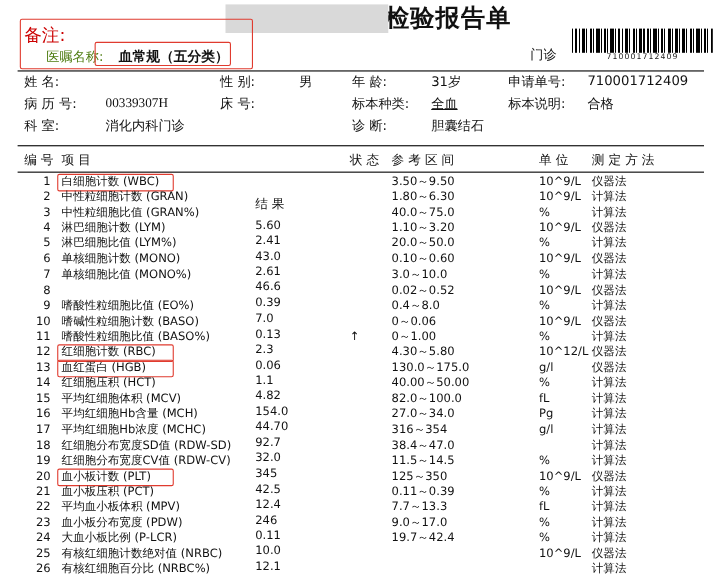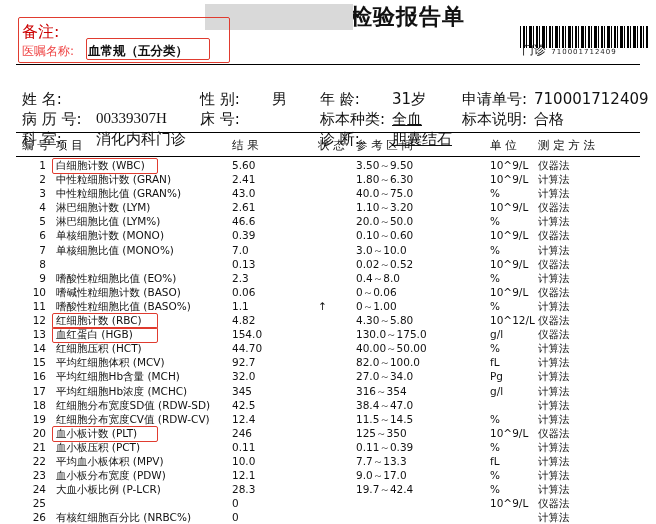--- a/index.html
+++ b/index.html
@@ -40,40 +40,40 @@
   .barcode .code{font-size:7px;text-align:center;letter-spacing:1px;color:#222;}
 
   
   .note-row{
     position:absolute;left:22px;top:22px;font-size:16px;
   }
   .note-label{color:#c00;}
   .order-row{
     position:absolute;left:22px;top:42px;font-size:12px;
   }
-  .order-label{color:#ef4444;}
+  .order-label{color:#4d7c0f;margin-left:20px;}
   .order-value{
     display:inline-block;margin-left:4px;
     padding:1px 6px;font-size:12.5px;font-weight:bold;
   }
   .redbox{
     position:absolute;border:1.6px solid #e03b2f;border-radius:2px;
   }
   .outpatient{
-    position:absolute;left:482px;top:42px;font-size:12px;margin-left:40px;
+    position:absolute;left:482px;top:42px;font-size:12px;
   }
 
   
   .info{
     position:absolute;left:0;top:66px;width:656px;
   }
   .info-line{
     position:relative;height:20px;
   }
-  .f{position:absolute;white-space:nowrap;font-size:15px;margin-top:24px;}
+  .f{position:absolute;white-space:nowrap;font-size:12px;}
 
   .hr{
     position:absolute;left:16px;width:624px;height:1px;background:#000;
   }
   .hr2{
     position:absolute;left:16px;width:624px;height:1px;background:#000;
   }
 
   
   .tbl-head{
@@ -81,21 +81,21 @@
   }
   .tbl-head .c{position:absolute;white-space:nowrap;}
 
   .rows{
     position:absolute;left:0;top:158px;width:656px;
   }
   .row{position:relative;height:14.1px;font-size:10.5px;}
   .row .c{position:absolute;white-space:nowrap;line-height:14.1px;}
   .c-no{left:30px;width:16px;text-align:right;}
   .c-item{left:56px;}
-  .c-res{left:232px;}
+  .c-res{left:232px;margin-top:40px;}
   .c-status{left:318px;}
   .c-ref{left:356px;}
   .c-unit{left:490px;}
   .c-meth{left:538px;}
 </style>
 </head>
 <body>
 
 <div class="sheet">
 
@@ -143,21 +143,21 @@
       <span class="f" style="left:272px;"></span>
       <span class="f" style="left:320px;">标本种类:</span>
       <span class="f" style="left:392px;text-decoration:underline;">全血</span>
       <span class="f" style="left:462px;">标本说明:</span>
       <span class="f" style="left:534px;">合格</span>
     </div>
     <div class="info-line">
       <span class="f" style="left:22px;">科    室:</span>
       <span class="f" style="left:96px;">消化内科门诊</span>
       <span class="f" style="left:320px;">诊    断:</span>
-      <span class="f" style="left:392px;text-decoration:underline;">胆囊结石</span>
+      <span class="f" style="left:392px;">胆囊结石</span>
     </div>
   </div>
 
   <div class="hr2" style="top:132px;"></div>
 
   <div class="tbl-head">
     <span class="c c-no" style="left:22px;width:auto;text-align:center;">编 号</span>
     <span class="c c-item">项  目</span>
     <span class="c c-res">结  果</span>
     <span class="c c-status">状  态</span>
@@ -382,20 +382,21 @@
         <span class="c c-no">24</span>
         <span class="c c-item">大血小板比例 (P-LCR)</span>
         <span class="c c-res">28.3</span>
         <span class="c c-status"></span>
         <span class="c c-ref">19.7～42.4</span>
         <span class="c c-unit">%</span>
         <span class="c c-meth">计算法</span>
       </div>
       <div class="row">
         <span class="c c-no">25</span>
+        <span class="c c-item">有核红细胞计数绝对值 (NRBC)</span>
         <span class="c c-res">0</span>
         <span class="c c-status"></span>
         <span class="c c-ref"></span>
         <span class="c c-unit">10^9/L</span>
         <span class="c c-meth">仪器法</span>
       </div>
       <div class="row">
         <span class="c c-no">26</span>
         <span class="c c-item">有核红细胞百分比 (NRBC%)</span>
         <span class="c c-res">0</span>

